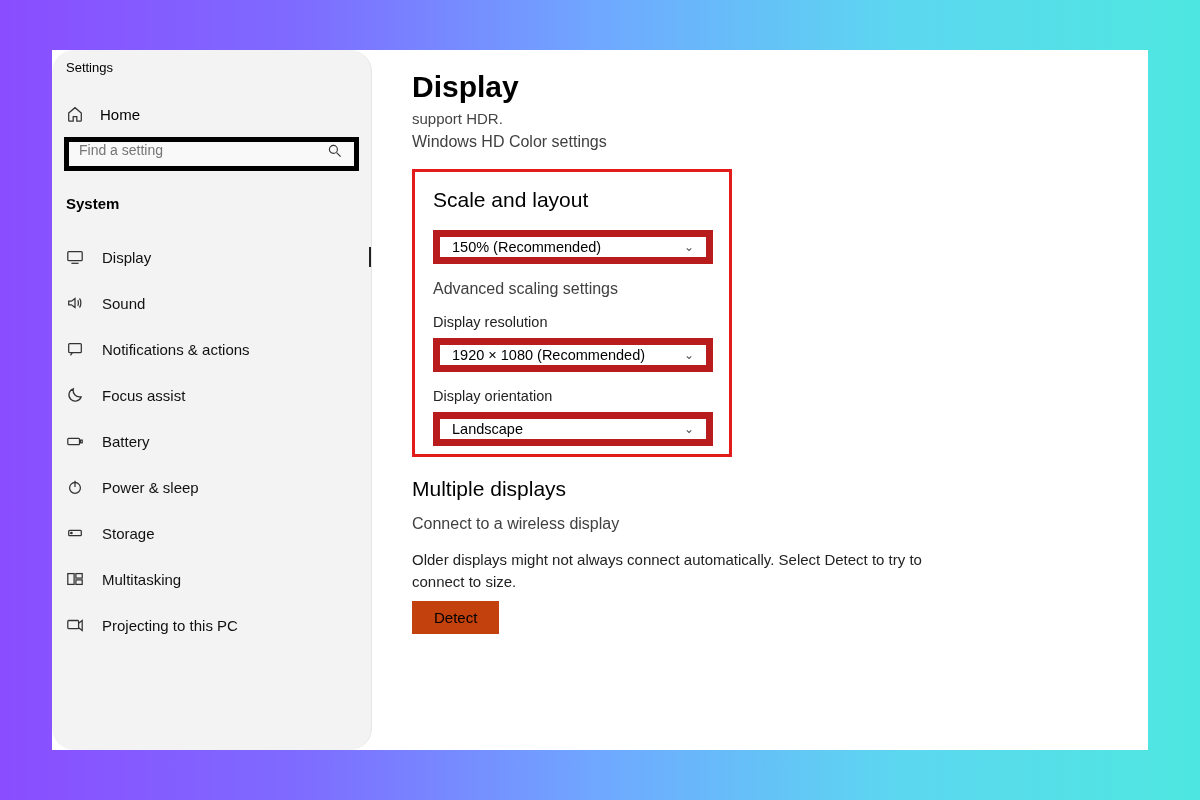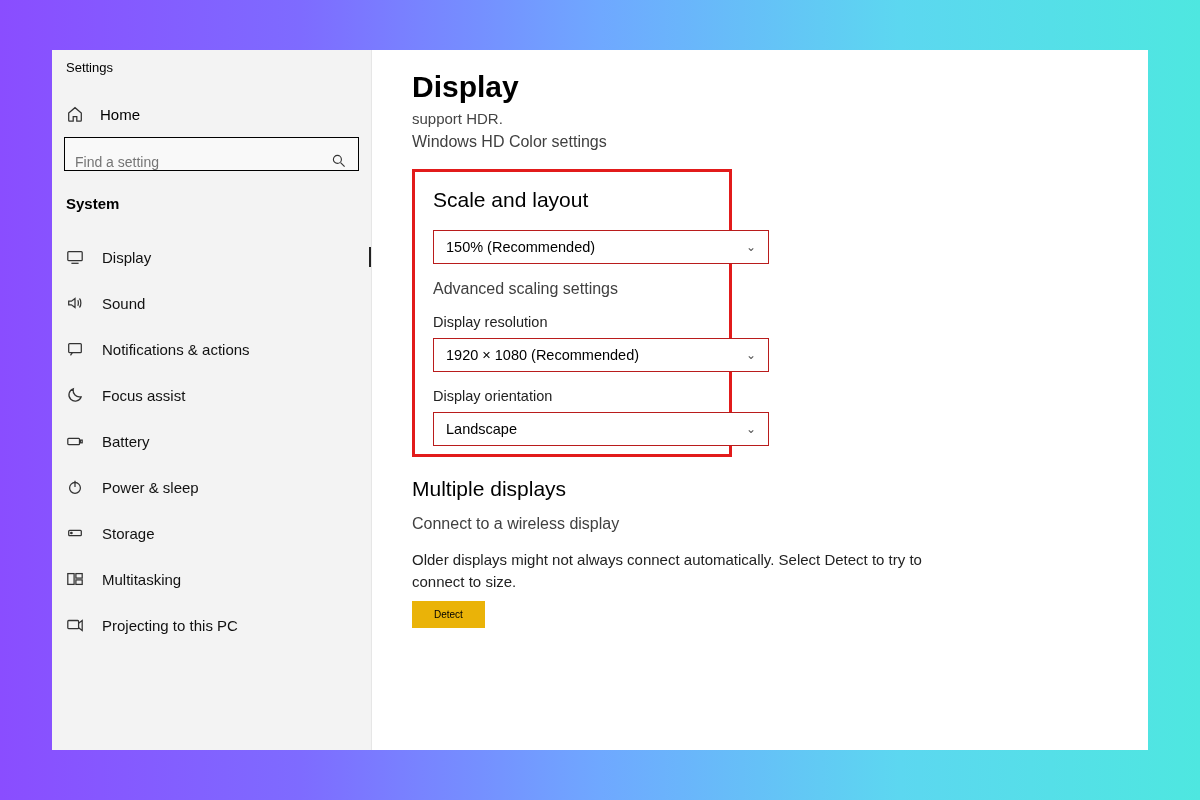--- a/index.html
+++ b/index.html
@@ -17,39 +17,40 @@
     display: flex;
     overflow: hidden;
   }
   
   .sidebar {
     width: 320px;
     background: #f3f3f3;
     display: flex; flex-direction: column;
     border-right: 1px solid #e6e6e6;
     position: relative;
+    border-radius: 22px;
   }
   .app-title {
     font-size: 13px;
     color: #000;
     padding: 10px 14px 20px 14px;
   }
   .home-row {
     display: flex; align-items: center;
     gap: 16px;
     padding: 10px 14px 14px 14px;
     font-size: 15px;
     color: #000;
   }
   .icon { width: 18px; height: 18px; display:inline-flex; align-items:center; justify-content:center; }
   .search-box {
     margin: 0 12px 18px 12px;
-    border: 1px solid #000000;
+    border: 5px solid #000000;
     height: 34px;
-    display: flex; align-items: flex-end;
+    display: flex; align-items: flex-start;
     padding: 0 10px;
     justify-content: space-between;
     color: #555;
     background: #f9f9f9;
   }
   .search-box input {
     border: none; outline: none; background: transparent;
     font-size: 14px; color: #555; width: 85%;
   }
   .category {
@@ -108,41 +109,41 @@
     font-size: 21px;
     color: #000;
     margin-bottom: 18px;
   }
   .field-label {
     font-size: 14.5px;
     color: #222;
     margin-bottom: 8px;
   }
   .dropdown {
-    border: 1px solid #b91c1c;
+    border: 7px solid #b91c1c;
     height: 34px;
-    width: 336px;
+    width: 280px;
     display: flex; align-items: center; justify-content: space-between;
     padding: 0 12px;
     font-size: 14.5px;
     color: #000;
     margin-bottom: 16px;
     cursor: pointer;
     background: #fff;
   }
   .chevron {
     font-size: 12px; color: #555;
   }
   .section2 { margin-top: 4px; width: 560px;}
   .section2 .section-title { margin-bottom: 14px; font-size: 21px;}
   .detect-btn {
-    background: #eab308;
+    background: #c2410c;
     border: none;
     padding: 8px 22px;
-    font-size: 10px;
+    font-size: 15px;
     color: #000;
     cursor: pointer;
     margin-top: 8px;
   }
   .desc { font-size: 15px; color: #222; line-height: 1.45; }
   svg { stroke: #333; fill: none; stroke-width: 1.4; }
 </style>
 </head>
 <body>
 

